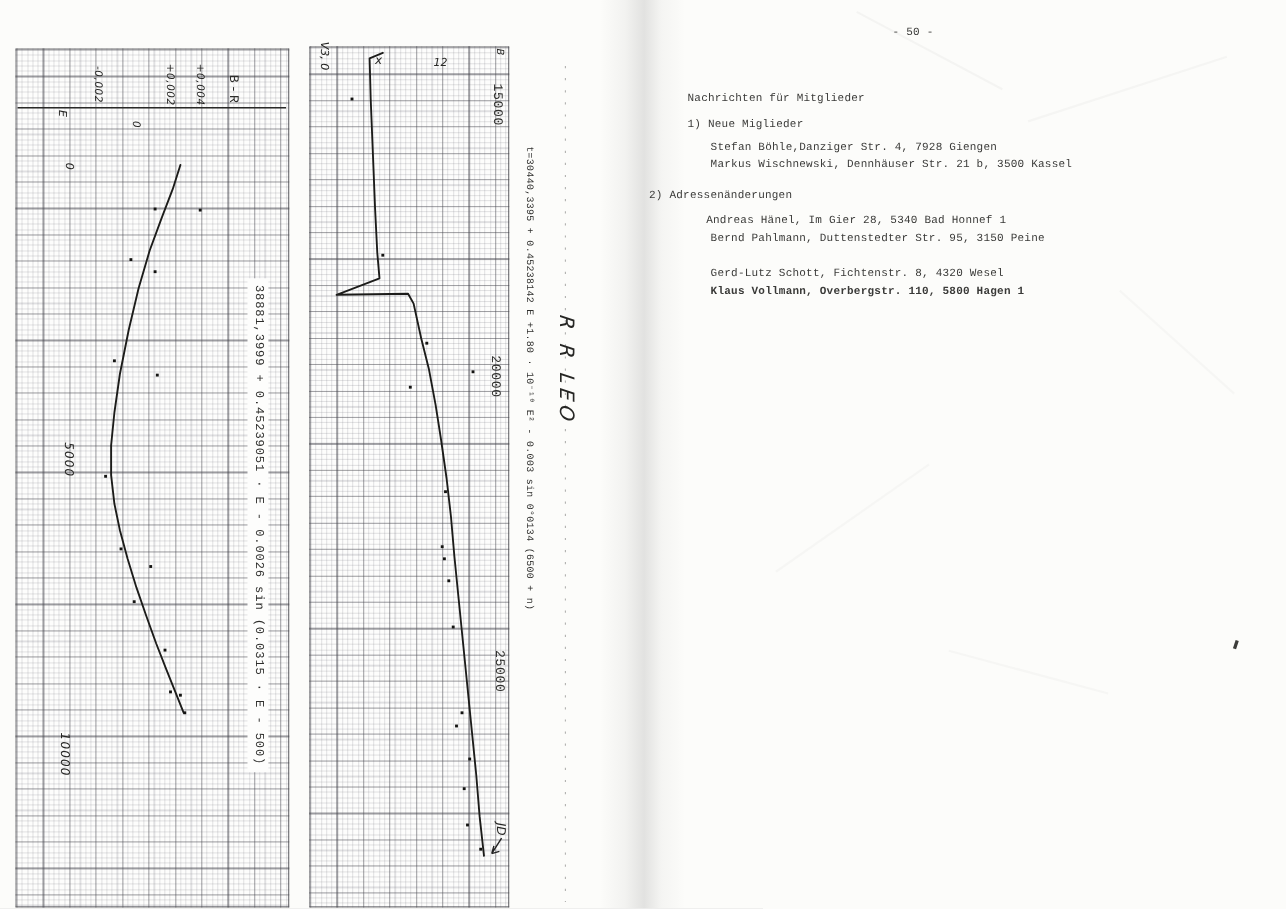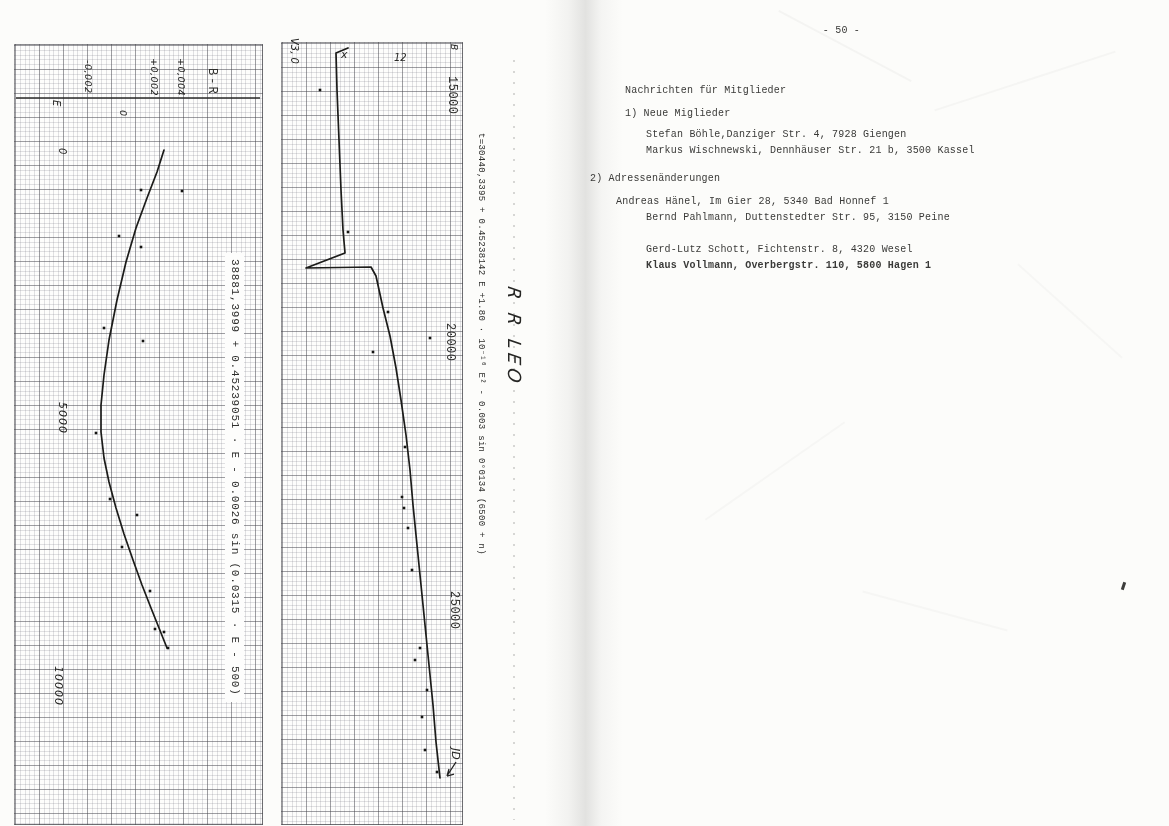--- a/index.html
+++ b/index.html
@@ -112,30 +112,30 @@
   <span class="vtext hand" style="left:459px; top:44px; font-size:9px;">B</span>
   <span class="vtext typed tickbig" style="left:458px; top:76px;">15000</span>
   <span class="vtext typed tickbig" style="left:456px; top:323px;">20000</span>
   <span class="vtext typed tickbig" style="left:460px; top:591px;">25000</span>
   <span class="vtext hand" style="left:461px; top:748px; font-size:11px;">JD</span>
   <span class="vtext typed formula2" style="left:486px; top:133px;">t=30440,3395 + 0.45238142 E +1.80 · 10⁻¹⁰ E² - 0.003 sin 0°0134 (6500 + n)</span>
   <span class="vtext hand starname" style="left:524px; top:288px;">R R LEO</span>
 
   <div class="gutter"></div>
 
-  <div class="textline" style="left:800px; top:25px; width:60px; text-align:right;">- 50 -</div>
+  <div class="textline" style="left:800px; top:25px; width:60px; text-align:center;">- 50 -</div>
 
   <div class="textline heading" style="left:625px; top:85px;">Nachrichten für Mitglieder</div>
 
   <div class="textline" style="left:625px; top:108px;">1) Neue Miglieder</div>
   <div class="textline" style="left:646px; top:129px;">Stefan Böhle,Danziger Str. 4, 7928 Giengen</div>
   <div class="textline" style="left:646px; top:145px;">Markus Wischnewski, Dennhäuser Str. 21 b, 3500 Kassel</div>
 
   <div class="textline" style="left:590px; top:173px;">2) Adressenänderungen</div>
-  <div class="textline" style="left:616px; top:196px;">Andreas Hänel, Im Gier 28, 5340 Bad Honnef 1</div>
+  <div class="textline" style="left:642px; top:196px;">Andreas Hänel, Im Gier 28, 5340 Bad Honnef 1</div>
   <div class="textline" style="left:646px; top:212px;font-family:Liberation Mono, monospace;">Bernd Pahlmann, Duttenstedter Str. 95, 3150 Peine</div>
   <div class="textline" style="left:646px; top:244px;">Gerd-Lutz Schott, Fichtenstr. 8, 4320 Wesel</div>
   <div class="textline" style="left:646px; top:260px;font-weight:bold;">Klaus Vollmann, Overbergstr. 110, 5800 Hagen 1</div>
 
   <div class="ghost" style="left:770px; top:45px;  width:150px; transform:rotate(28deg);  opacity:.07;"></div>
   <div class="ghost" style="left:930px; top:80px;  width:190px; transform:rotate(-18deg); opacity:.06;"></div>
   <div class="ghost" style="left:1000px;top:310px; width:140px; transform:rotate(42deg);  opacity:.05;"></div>
   <div class="ghost" style="left:690px; top:470px; width:170px; transform:rotate(-35deg); opacity:.05;"></div>
   <div class="ghost" style="left:860px; top:610px; width:150px; transform:rotate(15deg);  opacity:.05;"></div>
   <div class="speck" style="left:1122px; top:582px; width:3px; height:8px; transform:rotate(18deg);"></div>

